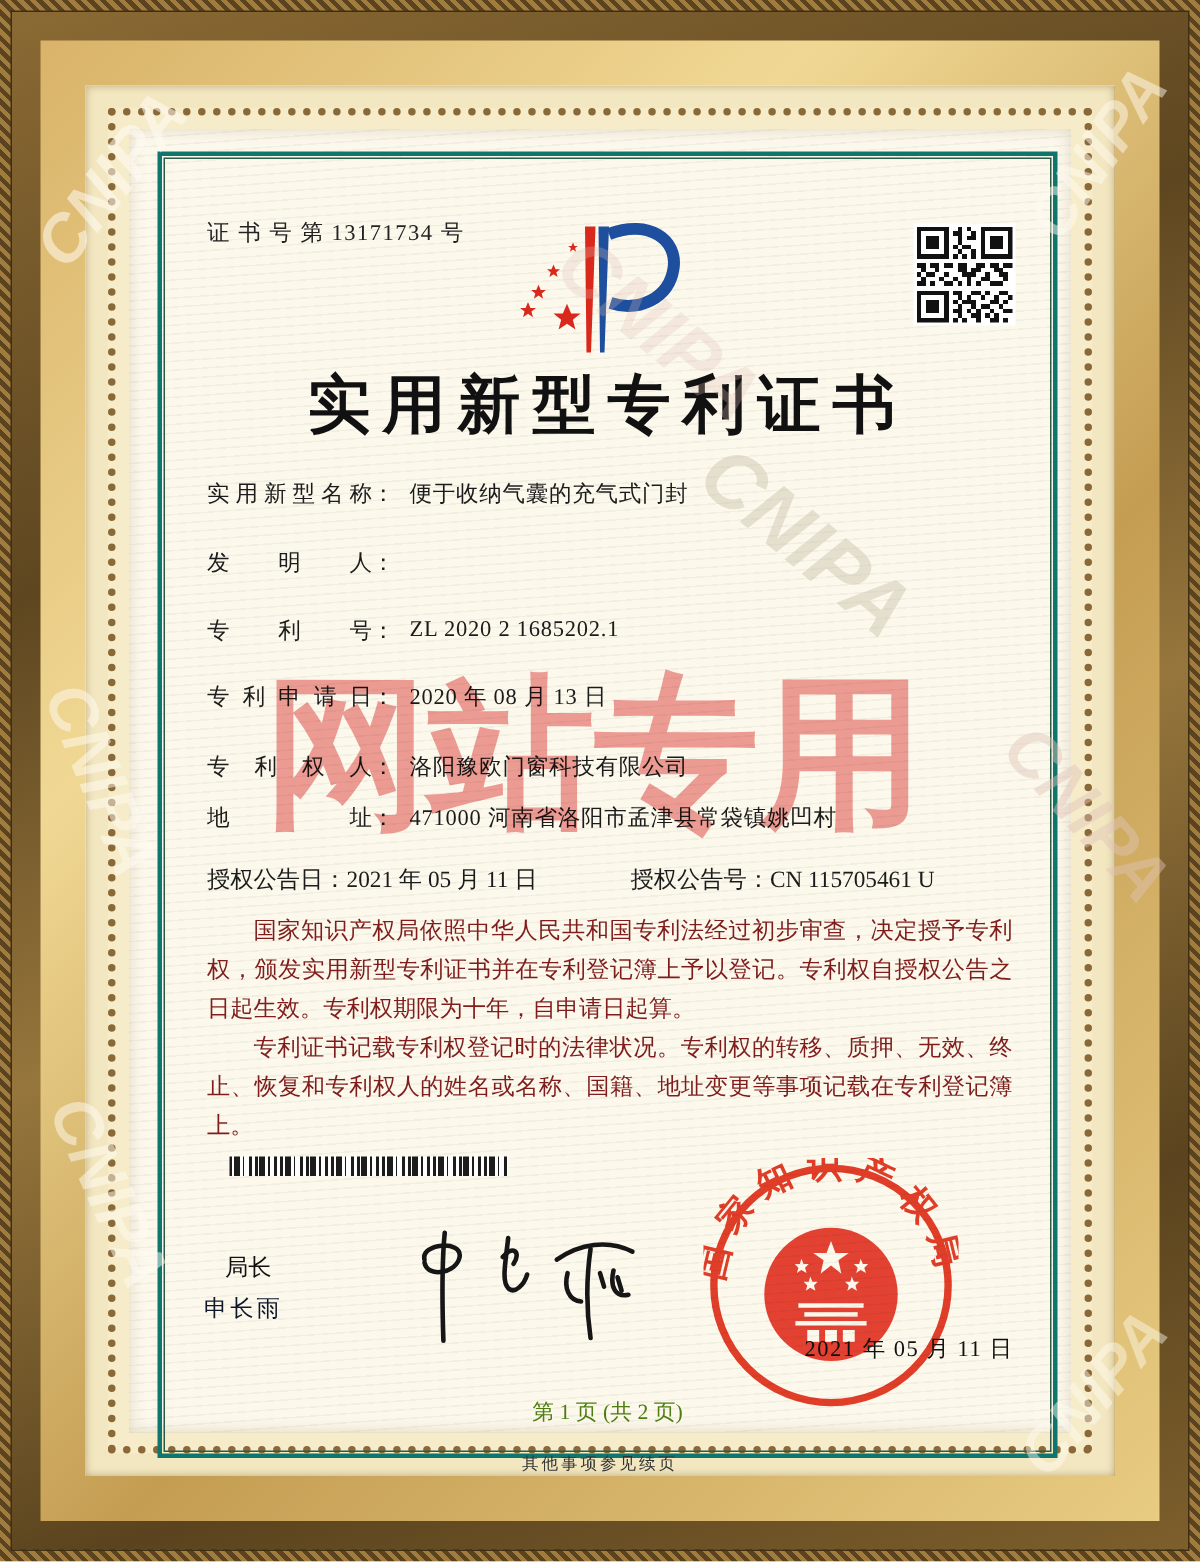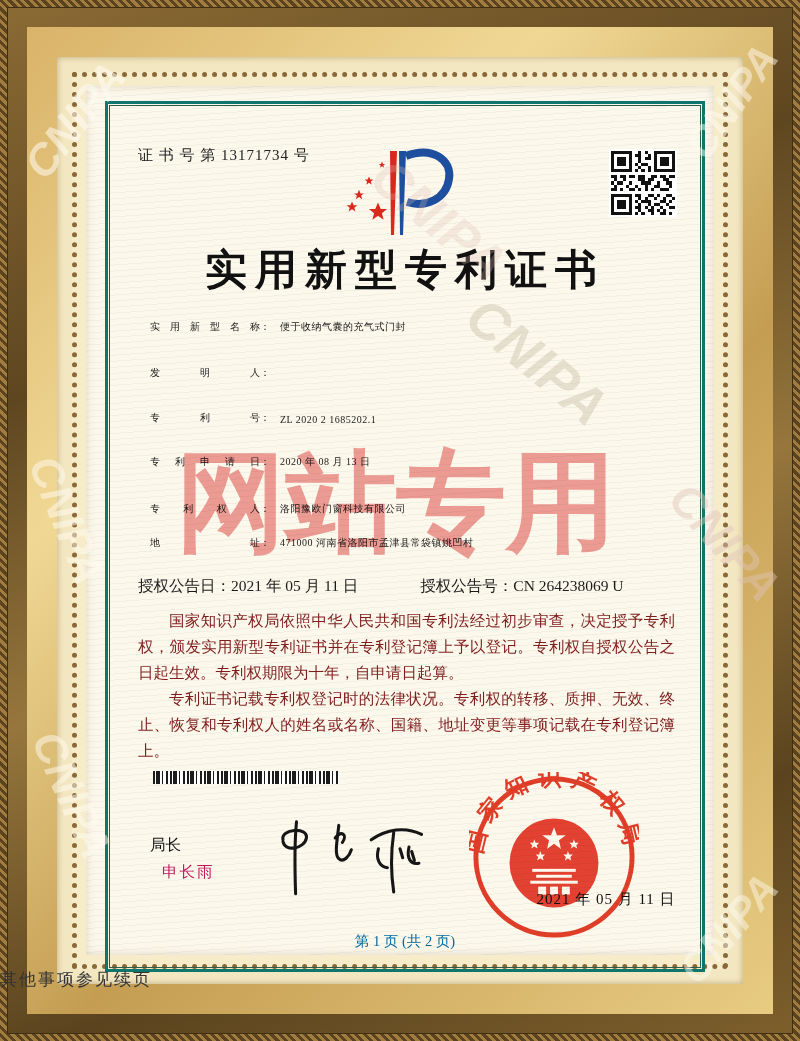--- a/index.html
+++ b/index.html
@@ -27,38 +27,38 @@
   }
   .cert-inner{position:absolute;inset:1px;border:1px solid #2b5c49;}
   
   .cert-no{left:30px;top:42px;font-size:15px;letter-spacing:1px;color:#222;}
   .qr{left:501px;top:45px;width:64px;height:64px;background:#fff;padding:2px;}
   .logo{left:222px;top:37px;}
   .title{
     left:0;top:138px;width:100%;text-align:center;
     font-size:42px;font-weight:bold;letter-spacing:8px;color:#111;
   }
-  .row{left:30px;font-size:10px;color:#1b1b1b;display:flex;align-items:flex-end;margin-left:12px;}
+  .row{left:30px;font-size:15px;color:#1b1b1b;display:flex;align-items:center;}
   .row .lab{display:inline-block;width:110px;text-align:justify;text-align-last:justify;}
   .row .val{margin-left:10px;letter-spacing:.5px;}
   .grant{left:30px;top:472px;width:540px;display:flex;font-size:15.5px;color:#1b1b1b;align-items:center;}
   .grant .g2{margin-left:62px;}
   .paras{left:30px;top:504px;width:537px;font-size:15.5px;line-height:26px;color:#7f1d1d;text-align:justify;}
   .paras p{margin:0;text-indent:2em;}
   .barcode{
     left:45px;top:667px;width:186px;height:13px;
     background:repeating-linear-gradient(90deg,#1c1c1c 0 2px,#fdfdfd 2px 3px,#1c1c1c 3px 7px,#fdfdfd 7px 9px,#1c1c1c 9px 10px,#fdfdfd 10px 13px,#1c1c1c 13px 15px,#fdfdfd 15px 17px);
   }
   .director-title{left:42px;top:731px;font-size:15.5px;color:#111;text-align:center;}
-  .director-name{left:54px;top:758px;font-size:15.5px;letter-spacing:2px;color:#be185d;}
+  .director-name{left:28px;top:758px;font-size:15.5px;letter-spacing:2px;color:#0f172a;}
   .signature{left:148px;top:706px;}
   .seal{left:361px;top:668px;opacity:.95;mix-blend-mode:multiply;}
   .seal-date{left:378px;top:786px;width:240px;text-align:center;font-size:15px;color:#101010;letter-spacing:1px;}
-  .page-no{left:0;top:828px;width:100%;text-align:center;font-size:14.5px;color:#0369a1;}
-  .cont-note{left:0;top:968px;width:100%;font-size:17px;color:#333;letter-spacing:2px;}
+  .page-no{left:0;top:828px;width:100%;text-align:center;font-size:14.5px;color:#4d7c0f;}
+  .cont-note{left:0;top:968px;width:100%;text-align:center;font-size:11px;color:#333;letter-spacing:2px;}
   
   .wm{font-family:"Liberation Sans","DejaVu Sans",sans-serif;font-style:italic;font-weight:bold;pointer-events:none;white-space:nowrap;}
   .wm-red{
     left:176px;top:446px;font-size:110px;line-height:1.05;font-weight:bold;
     color:rgba(224,70,70,.52);letter-spacing:0;mix-blend-mode:multiply;pointer-events:none;
     font-family:"Liberation Serif","DejaVu Serif",serif;z-index:30;
   }
   .wm1{left:8px;top:95px;font-size:44px;color:rgba(255,252,242,.55);transform:rotate(-52deg);z-index:25;}
   .wm2{left:668px;top:78px;font-size:42px;color:rgba(255,250,240,.5);transform:rotate(-55deg);z-index:25;}
   .wm3{left:360px;top:190px;font-size:52px;color:rgba(222,188,176,.28);transform:rotate(40deg);z-index:5;}
@@ -225,21 +225,21 @@
     <span class="lab">地址</span>
       <span>：</span>
     <span class="val">471000 河南省洛阳市孟津县常袋镇姚凹村</span>
   </div>
 
   <div class="abs grant">
     <span class="g1">
       <span>授权公告日</span><span>：</span><span>2021 年 05 月 11 日</span>
     </span>
     <span class="g2">
-      <span>授权公告号</span><span>：</span><span>CN 264238069 U</span>
+      <span>授权公告号</span><span>：</span><span>CN 115705461 U</span>
     </span>
   </div>
 
   <div class="abs paras">
     <p>国家知识产权局依照中华人民共和国专利法经过初步审查，决定授予专利权，颁发实用新型专利证书并在专利登记簿上予以登记。专利权自授权公告之日起生效。专利权期限为十年，自申请日起算。</p>
     <p>专利证书记载专利权登记时的法律状况。专利权的转移、质押、无效、终止、恢复和专利权人的姓名或名称、国籍、地址变更等事项记载在专利登记簿上。</p>
   </div>
 
   <div class="abs barcode"></div>
 

